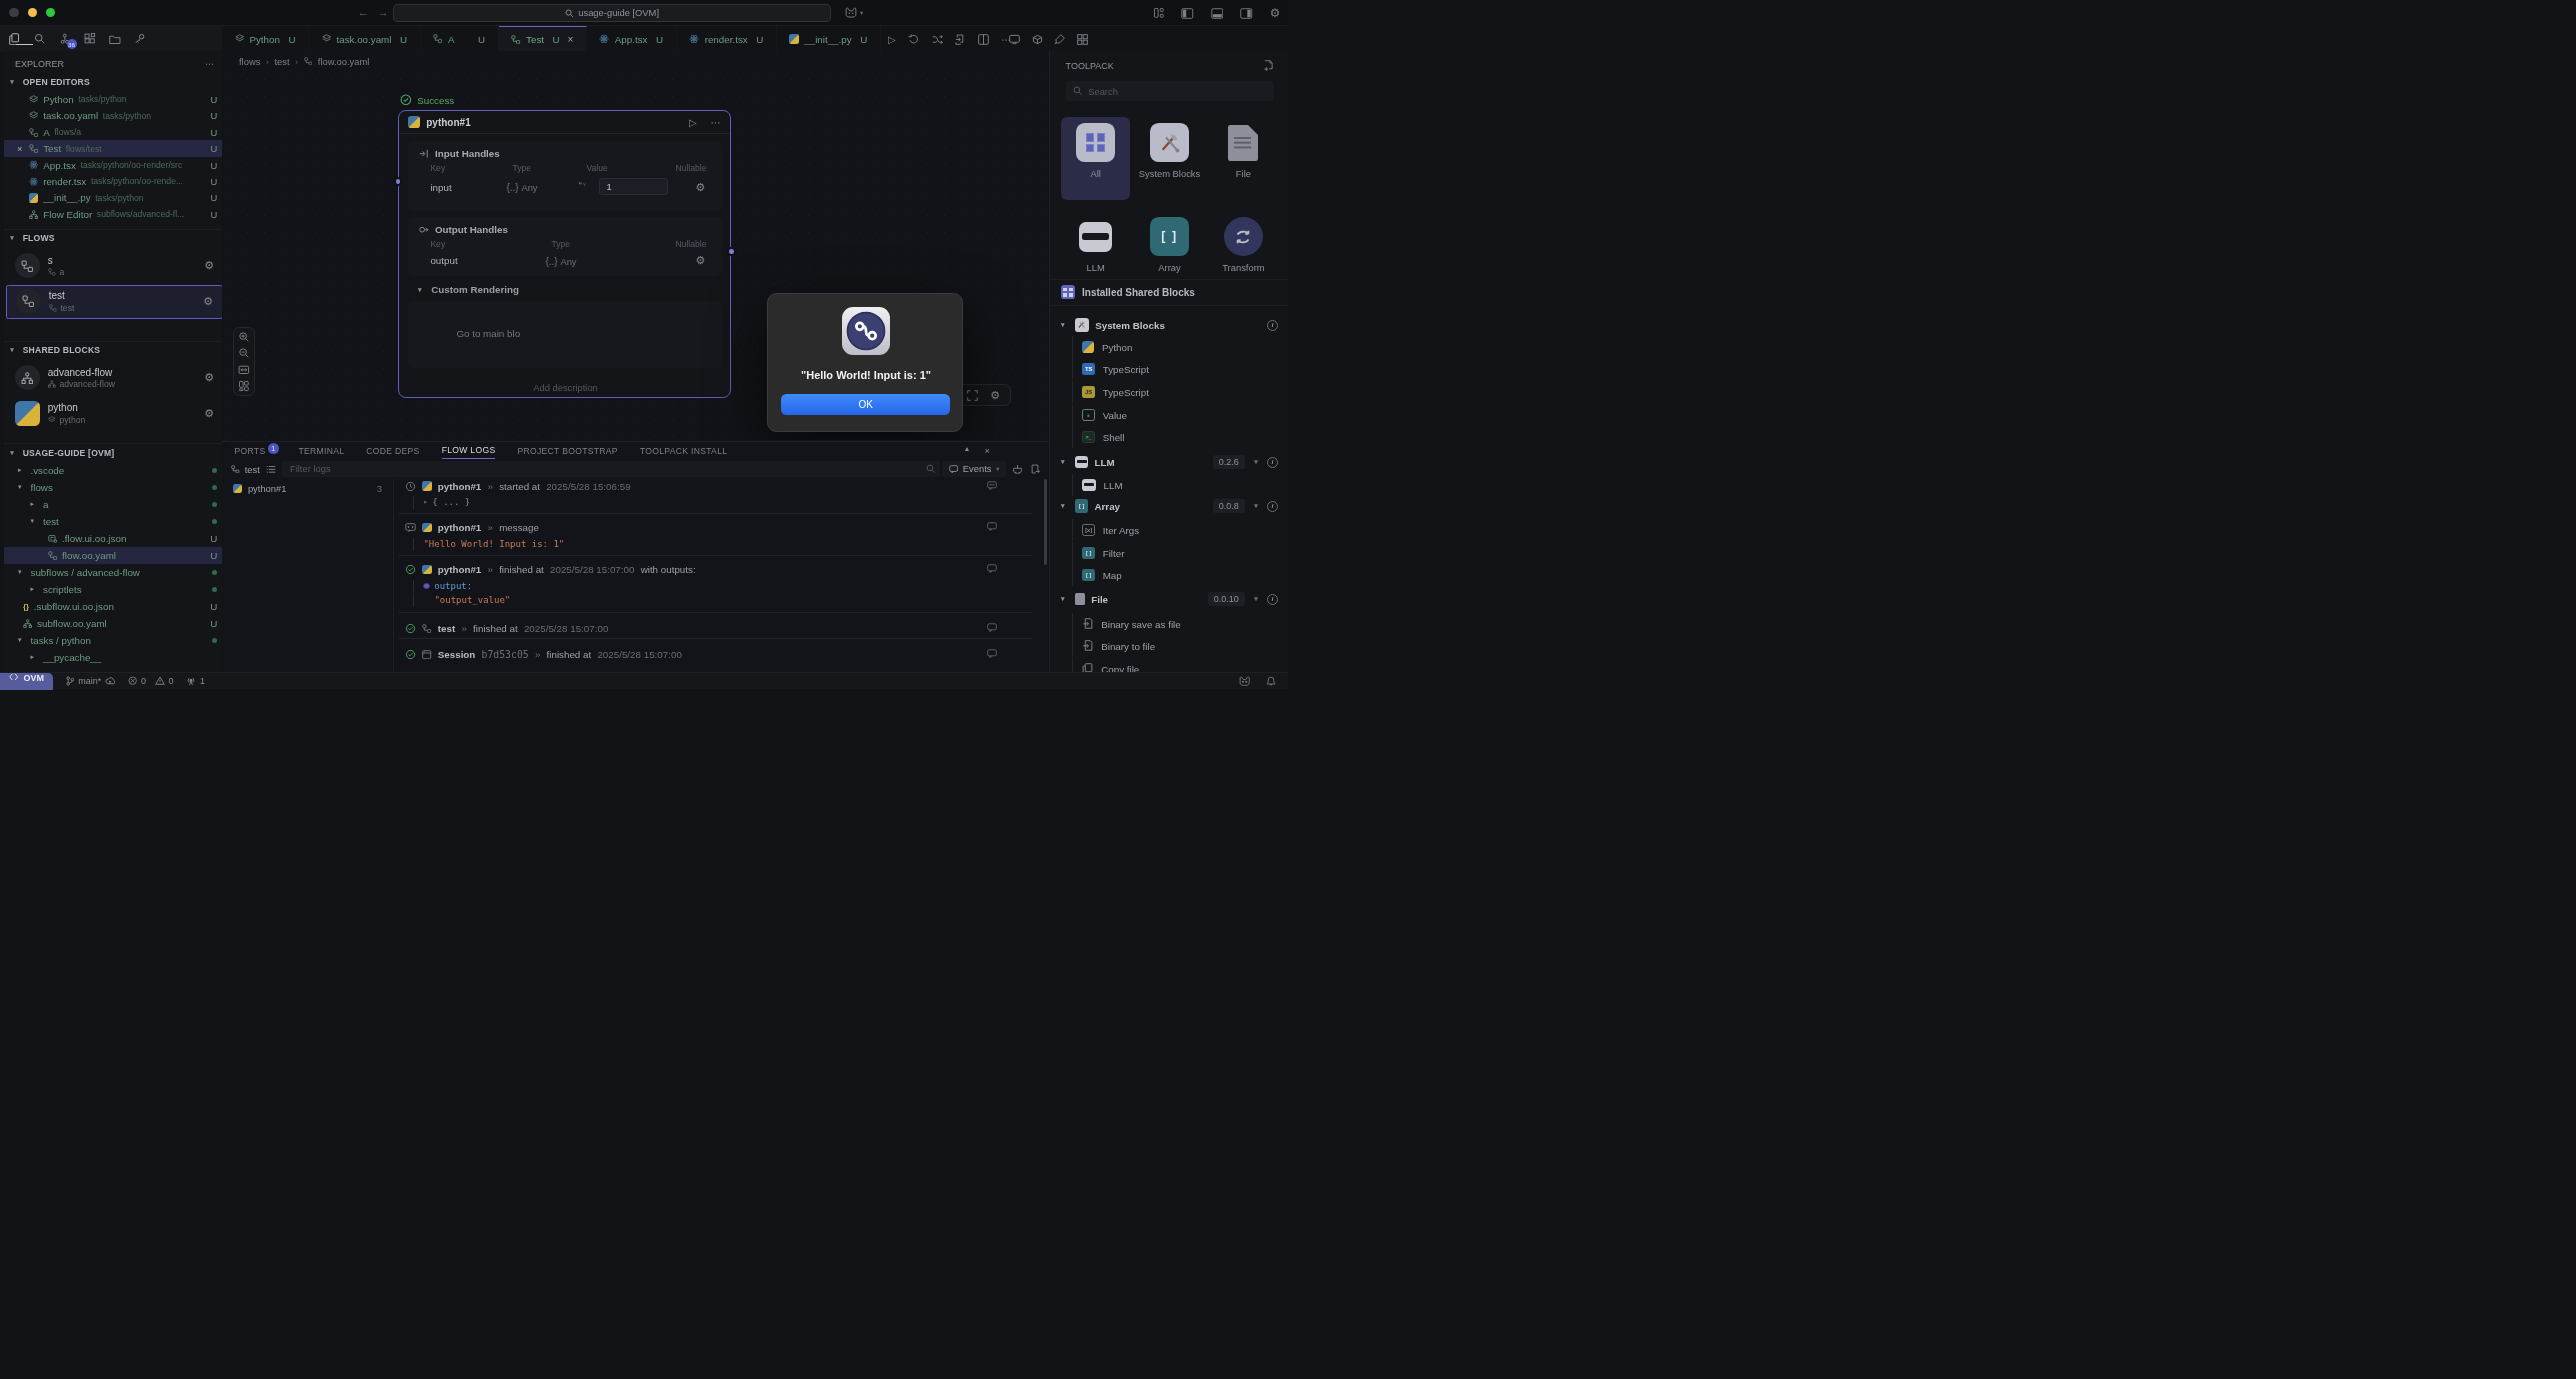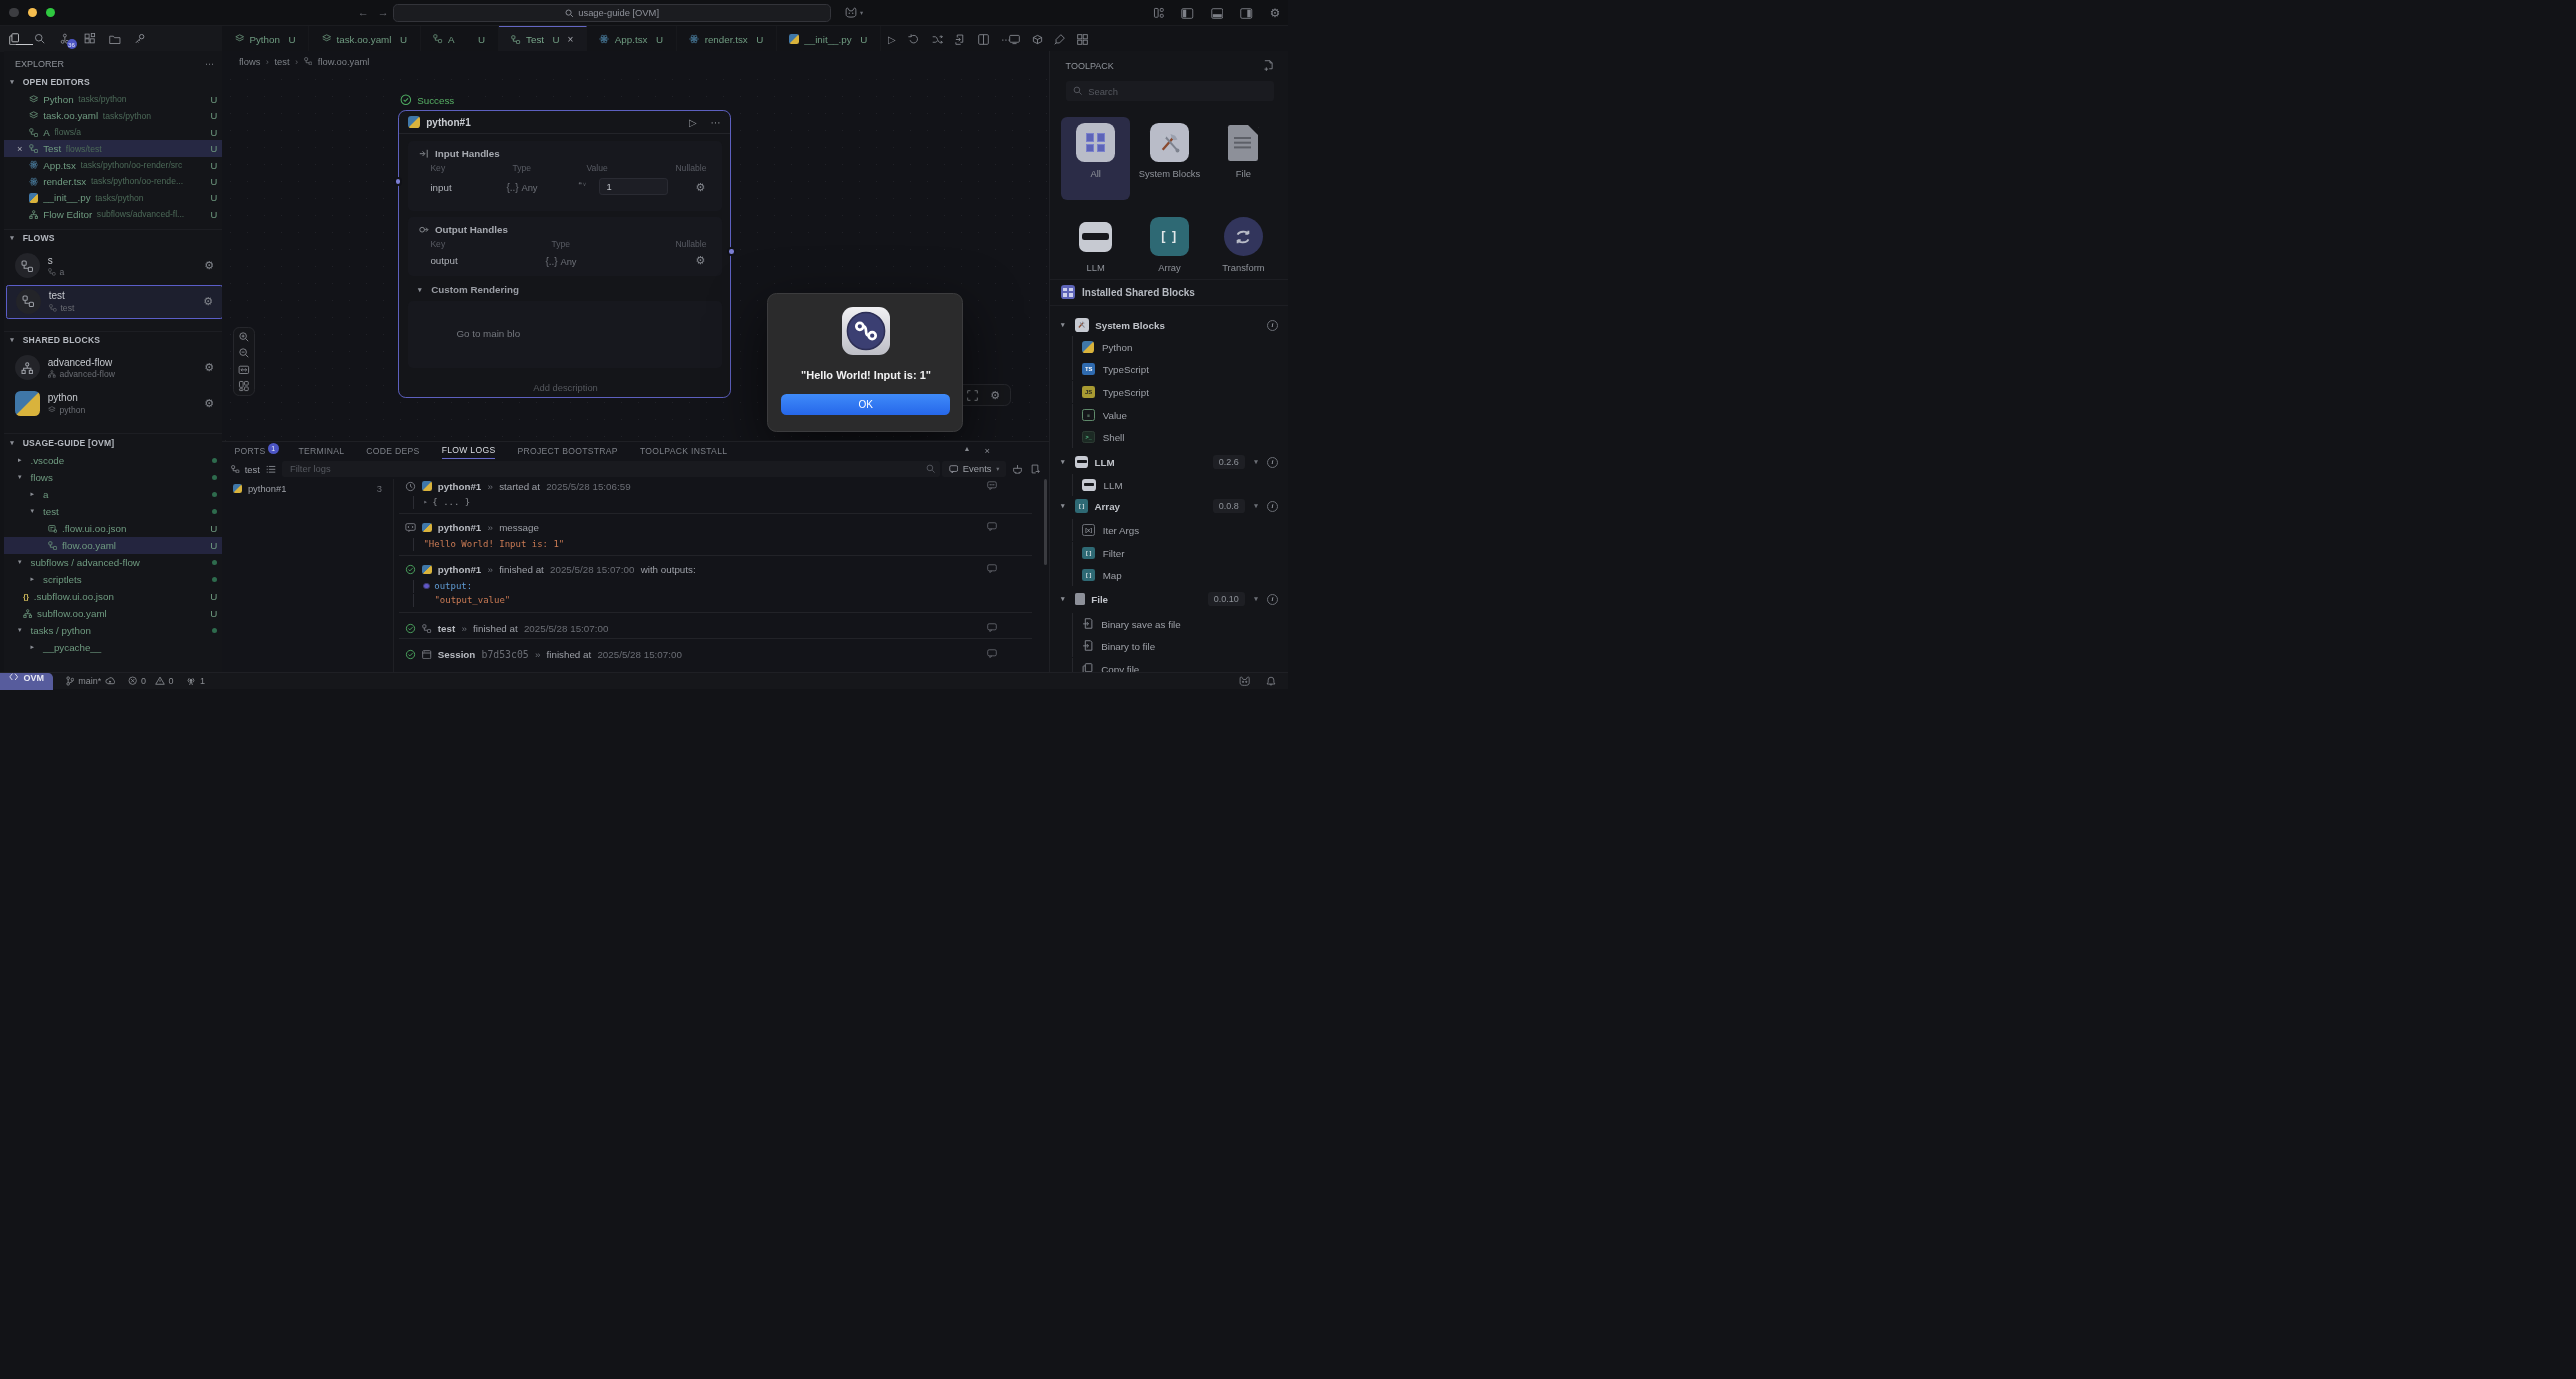--- a/index.html
+++ b/index.html
@@ -541,21 +541,21 @@
             <rect x="1" y="1" width="4" height="4" rx="1"></rect>
             <rect x="7" y="7" width="4" height="4" rx="1"></rect>
             <path d="M3 5 v3 h4"></path>
           </svg>
           <span>test</span>
         </div>
       </span>
     <span class="gear"></span>
   </div>
 
-  <div class="sec-h" style="margin-top:12px">
+  <div class="sec-h" style="margin-top:22px">
     <span class="tw">▾</span>
       <span>SHARED BLOCKS</span>
   </div>
   <div class="card">
     <span class="avatar">
         <svg width="12.5" height="12.5" viewBox="0 0 12 12" fill="none" stroke="#9da0a7">
           <circle cx="6" cy="2.3" r="1.5"></circle>
           <rect x="1" y="8" width="3" height="3"></rect>
           <rect x="8" y="8" width="3" height="3"></rect>
           <path d="M6 4 v2 M2.5 8 V6 h7 v2"></path>

